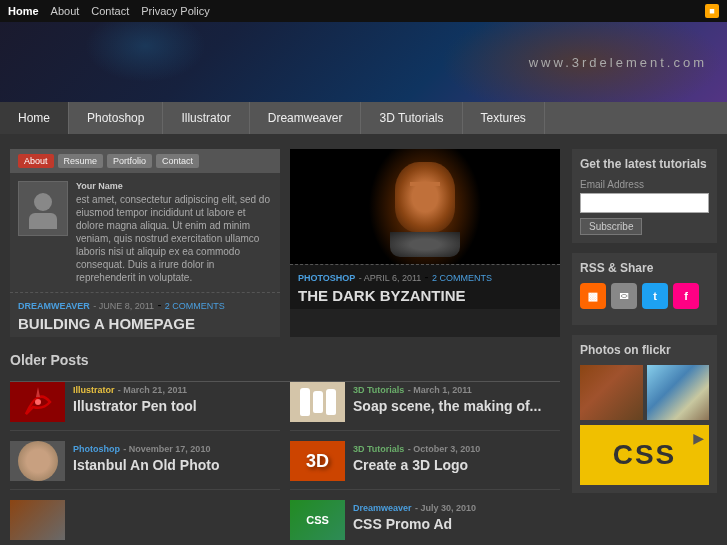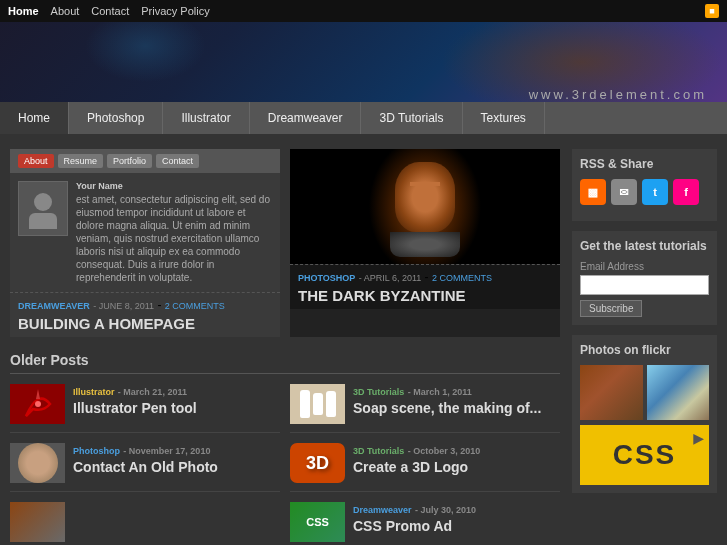--- a/index.html
+++ b/index.html
@@ -30,21 +30,21 @@
     }
 
     
     #header-banner {
       width: 727px;
       height: 80px;
       background: linear-gradient(135deg, #1a1a2e 0%, #16213e 30%, #0f3460 60%, #533483 100%);
       position: relative;
       overflow: hidden;
       display: flex;
-      align-items: flex-end;
+      align-items: center;
       justify-content: flex-end;
     }
     #header-banner .mosaic-bg {
       position: absolute;
       inset: 0;
       background: 
         radial-gradient(ellipse 200px 80px at 80% 50%, rgba(100,60,20,0.6) 0%, transparent 70%),
         radial-gradient(ellipse 100px 60px at 20% 30%, rgba(30,80,120,0.5) 0%, transparent 60%);
     }
     #site-url {
@@ -203,23 +203,23 @@
     .byzantine-card-meta {
       padding: 5px 8px;
       background: rgba(0,0,0,0.3);
     }
 
     
     #older-posts-title {
       color: #ccc;
       font-size: 14px;
       font-weight: bold;
-      margin-bottom: 10px;
+      margin-bottom: 0;
       border-bottom: 1px solid #555;
-      padding-bottom: 5px;
+      padding-bottom: 13px;
     }
 
     #posts-grid {
       display: grid;
       grid-template-columns: 1fr 1fr;
       gap: 10px;
     }
 
     .post-item {
       display: flex;
@@ -258,21 +258,21 @@
     .photo-face {
       width: 40px; height: 40px;
       background: radial-gradient(ellipse, #c8a080 40%, #8B7355 100%);
       border-radius: 50%;
       position: absolute;
       top: 0; left: 8px;
     }
     .post-thumb-logo {
       background: #cc4400;
       width: 100%; height: 100%;
-      display: flex; align-items: center; justify-content: center; border-radius: 7px;
+      display: flex; align-items: center; justify-content: center;
     }
     .logo-3d {
       font-size: 18px; font-weight: bold;
       color: #fff;
       text-shadow: 2px 2px 4px rgba(0,0,0,0.5);
     }
     .post-thumb-istanbul {
       background: linear-gradient(135deg, #8B4513, #696969);
       width: 100%; height: 100%;
     }
@@ -513,21 +513,21 @@
         <div class="post-thumb">
           <div class="post-thumb-photo">
             <div class="photo-face"></div>
           </div>
         </div>
         <div class="post-info">
           <div>
             <span class="post-cat photoshop">Photoshop</span>
             <span class="post-date"> - November 17, 2010</span>
           </div>
-          <div class="post-title">Contact An Old Photo</div>
+          <div class="post-title">Istanbul An Old Photo</div>
         </div>
       </div>
 
       <div class="post-item">
         <div class="post-thumb">
           <div class="post-thumb-logo">
             <div class="logo-3d">3D</div>
           </div>
         </div>
         <div class="post-info">
@@ -558,39 +558,39 @@
           </div>
           <div class="post-title">CSS Promo Ad</div>
         </div>
       </div>
 
     </div>
 
   </div>
 
   <div id="sidebar">
+
+    <div class="sidebar-section">
+      <div class="sidebar-title">Get the latest tutorials</div>
+      <div class="email-label">Email Address</div>
+      <input type="email" class="email-input" placeholder="" style="">
+      <button class="subscribe-btn">Subscribe</button>
+    </div>
 
     <div class="sidebar-section">
       <div class="sidebar-title">RSS &amp; Share</div>
       <div class="rss-icons">
         <div class="rss-btn orange">▩</div>
         <div class="rss-btn gray">✉</div>
         <div class="rss-btn blue-twitter">t</div>
         <div class="rss-btn pink-flickr">f</div>
       </div>
     </div>
 
     <div class="sidebar-section">
-      <div class="sidebar-title">Get the latest tutorials</div>
-      <div class="email-label">Email Address</div>
-      <input type="email" class="email-input" placeholder="" style="">
-      <button class="subscribe-btn">Subscribe</button>
-    </div>
-
-    <div class="sidebar-section">
       <div class="sidebar-title">Photos on flickr</div>
       <div class="flickr-grid">
         <div class="flickr-photo">
           <div class="flickr-rust"></div>
         </div>
         <div class="flickr-photo">
           <div class="flickr-paint"></div>
         </div>
       </div>
       <div class="css-ad">

